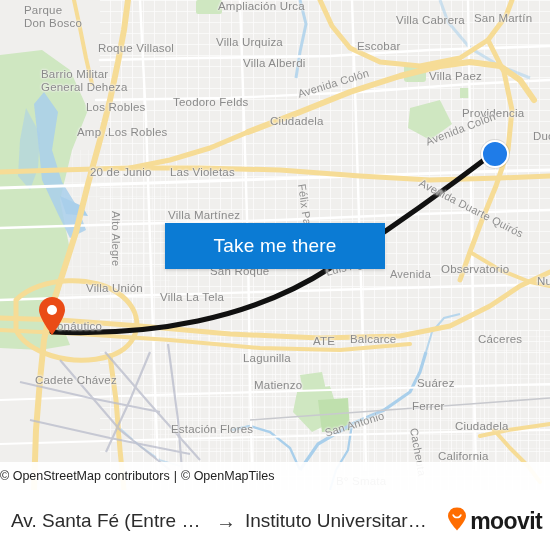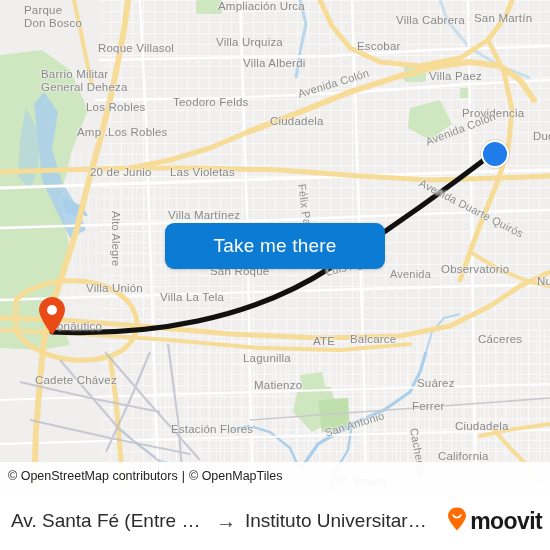--- a/index.html
+++ b/index.html
@@ -17,28 +17,28 @@
   .lbl.road{color:#8f8f8f;font-size:11px;}
   .lbl.two{line-height:13px;white-space:pre;}
 
   
   .blue-dot{position:absolute;width:24px;height:24px;border-radius:50%;
             background:#1f7ce8;border:2px solid #ffffff;box-shadow:0 0 0 1px rgba(0,0,0,.10);}
   .pin{position:absolute;width:30px;height:40px;}
 
   
   .cta{position:absolute;left:165px;top:223px;width:220px;height:46px;background:#0b7bd4;
-       border:none;border-radius:9px;color:#fff;font-family:"Liberation Sans",sans-serif;
+       border:none;border-radius:0;color:#fff;font-family:"Liberation Sans",sans-serif;
        font-size:19px;letter-spacing:.2px;cursor:pointer;display:flex;align-items:center;
        justify-content:center;box-shadow:0 1px 3px rgba(0,0,0,.18);}
 
   
   .attrib{position:absolute;left:0;top:462px;width:550px;height:28px;
           display:flex;align-items:center;background:rgba(255,255,255,.92);}
-  .attrib span{font-size:12.5px;color:#222;padding-left:8px;font-family:"Liberation Sans",sans-serif;}
+  .attrib span{font-size:12.5px;color:#222;padding-left:0;font-family:"Liberation Sans",sans-serif;}
   .attrib .sep{padding:0 1px;}
 
   
   .footer{position:absolute;left:0;top:490px;width:550px;height:60px;background:#fff;
           display:flex;align-items:center;border-top:1px solid #fff;}
   .f-from,.f-to{font-size:19px;color:#2c2c2c;white-space:nowrap;overflow:hidden;
                 text-overflow:ellipsis;font-family:"Liberation Sans",sans-serif;}
   .f-from{margin-left:11px;max-width:196px;}
   .f-arrow{margin:0 9px;font-size:20px;color:#3a3a3a;line-height:1;}
   .f-to{max-width:185px;}

